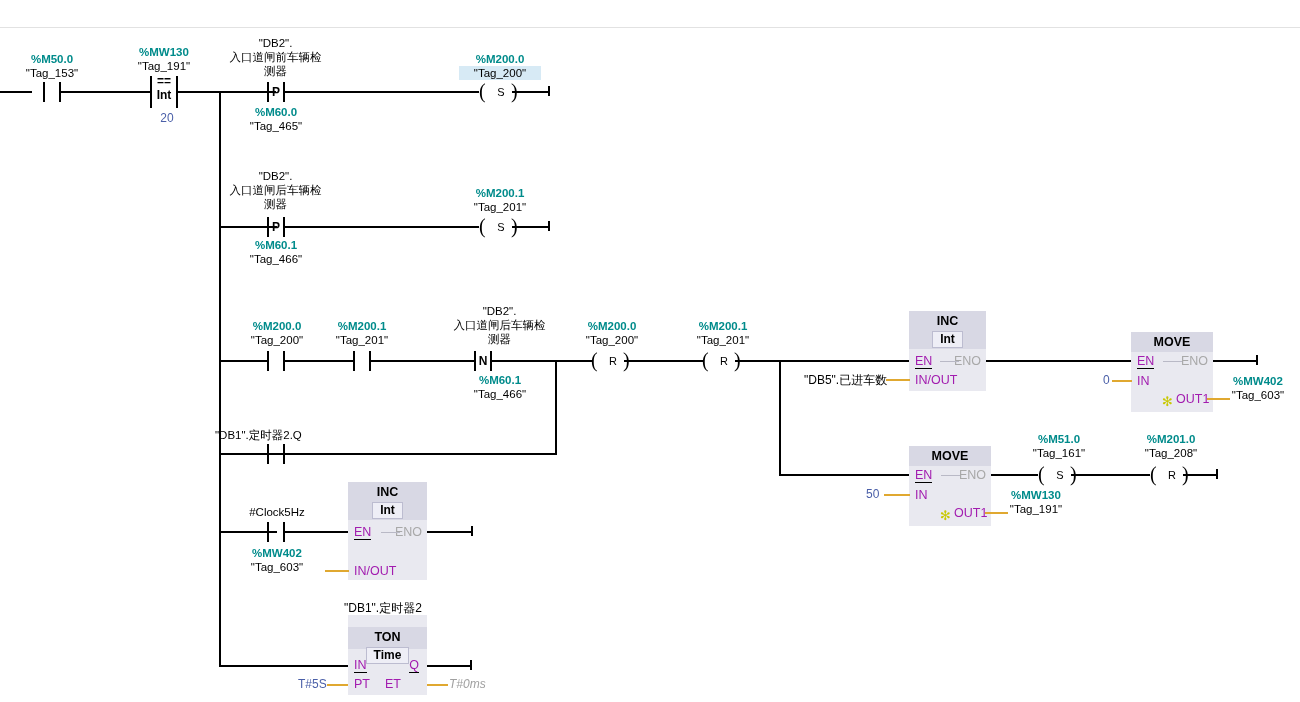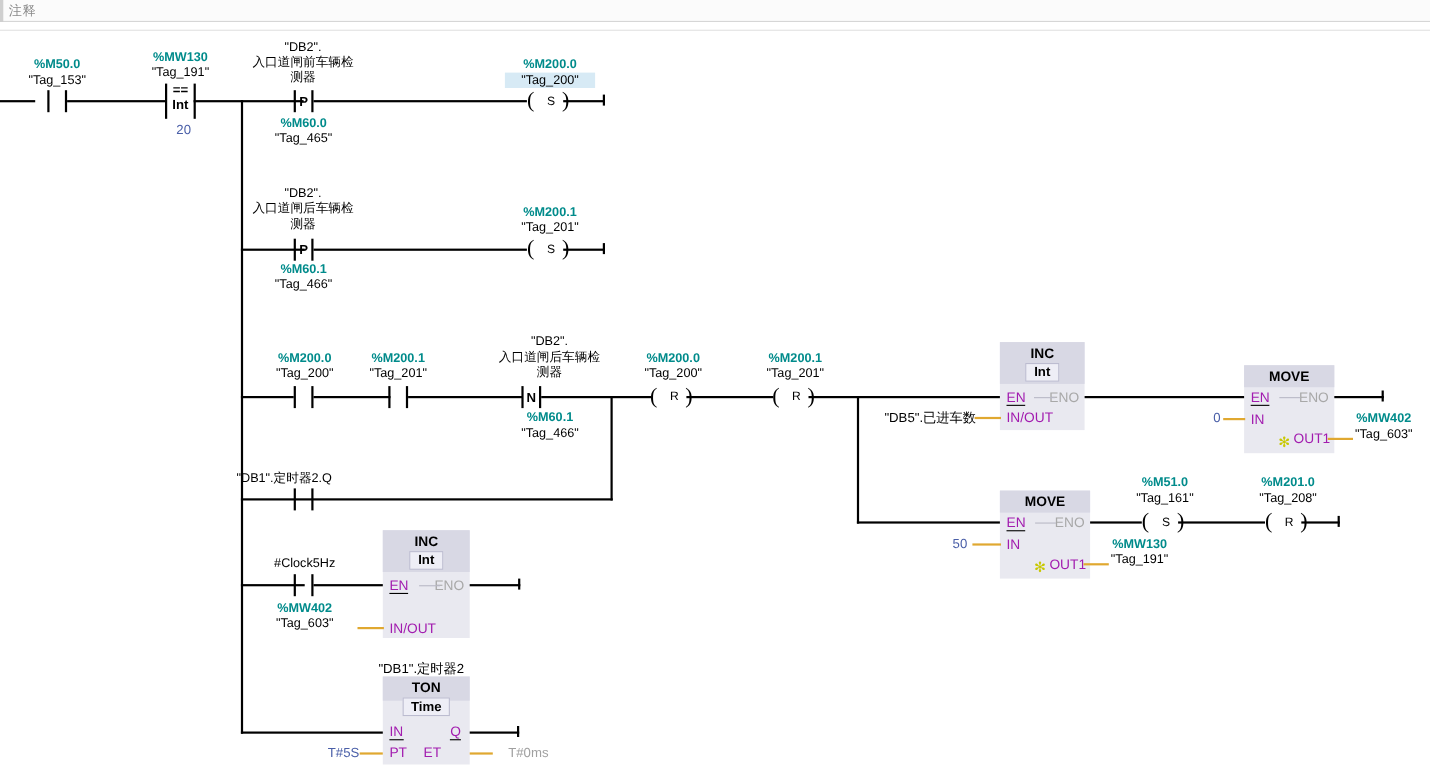--- a/index.html
+++ b/index.html
@@ -108,24 +108,20 @@
 
   .val-blue {
     position:absolute; font-size:12px; color:#4a5fa8; white-space:nowrap;
   }
 </style>
 </head>
 <body>
 
 <div id="root">
 
-  <div class="comment-bar">
-    <div class="cleft"></div>
-    <div class="comment-text">注释</div>
-  </div>
   <div class="bar-sep"></div>
 
   <div class="wire" style="left:0px; top:91px; width:32px;"></div>
 
   <div class="lbl" style="left:12px; top:52px; width:80px;">
     <span class="addr">%M50.0</span>
     <span class="nm">"Tag_153"</span>
   </div>
   <div class="contact" style="left:43px; top:82px; width:18px; height:20px;">
     <div class="bar l"></div>
@@ -382,29 +378,29 @@
   <div class="lbl" style="left:236px; top:546px; width:82px;">
     <span class="addr">%MW402</span>
     <span class="nm">"Tag_603"</span>
   </div>
   <div class="wire" style="left:427px; top:531px; width:46px;"></div>
   <div class="endcap" style="left:471px; top:526px;"></div>
 
   <div class="wire" style="left:219px; top:665px; width:130px;"></div>
   <div class="ext" style="left:344px; top:600px;">"DB1".定时器2</div>
   <div class="fbox" style="left:348px; top:615px; width:79px; height:80px;">
-    <div class="hdr" style="height:22px;">
+    <div class="hdr" style="height:22px;margin-top:12px;">
       <span class="t1">TON</span>
       <span class="t2">Time</span>
     </div>
     <div class="pin ul" style="left:6px; top:43px;">IN</div>
     <div class="pin ul" style="right:8px; top:43px;">Q</div>
     <div class="pin" style="left:6px; top:62px;">PT</div>
     <div class="pin" style="right:26px; top:62px;">ET</div>
   </div>
   <div class="ywire" style="left:327px; top:684px; width:21px;"></div>
   <div class="ext blue" style="left:298px; top:677px;">T#5S</div>
   <div class="ywire" style="left:427px; top:684px; width:21px;"></div>
-  <div class="ext gray" style="left:462px; top:677px;">T#0ms</div>
+  <div class="ext gray" style="left:449px; top:677px;font-style:italic;">T#0ms</div>
   <div class="wire" style="left:427px; top:665px; width:45px;"></div>
   <div class="endcap" style="left:470px; top:660px;"></div>
 
 </div>
 
 </body></html>

